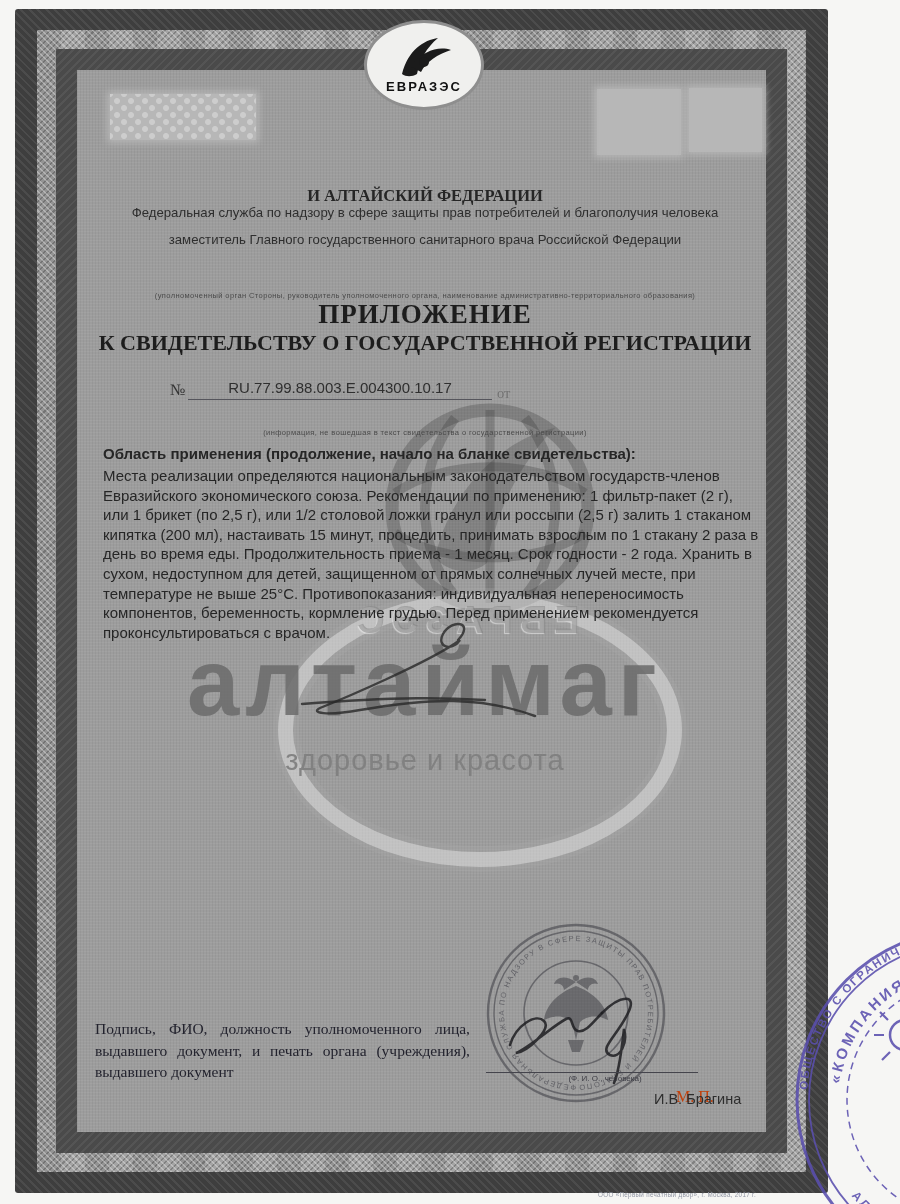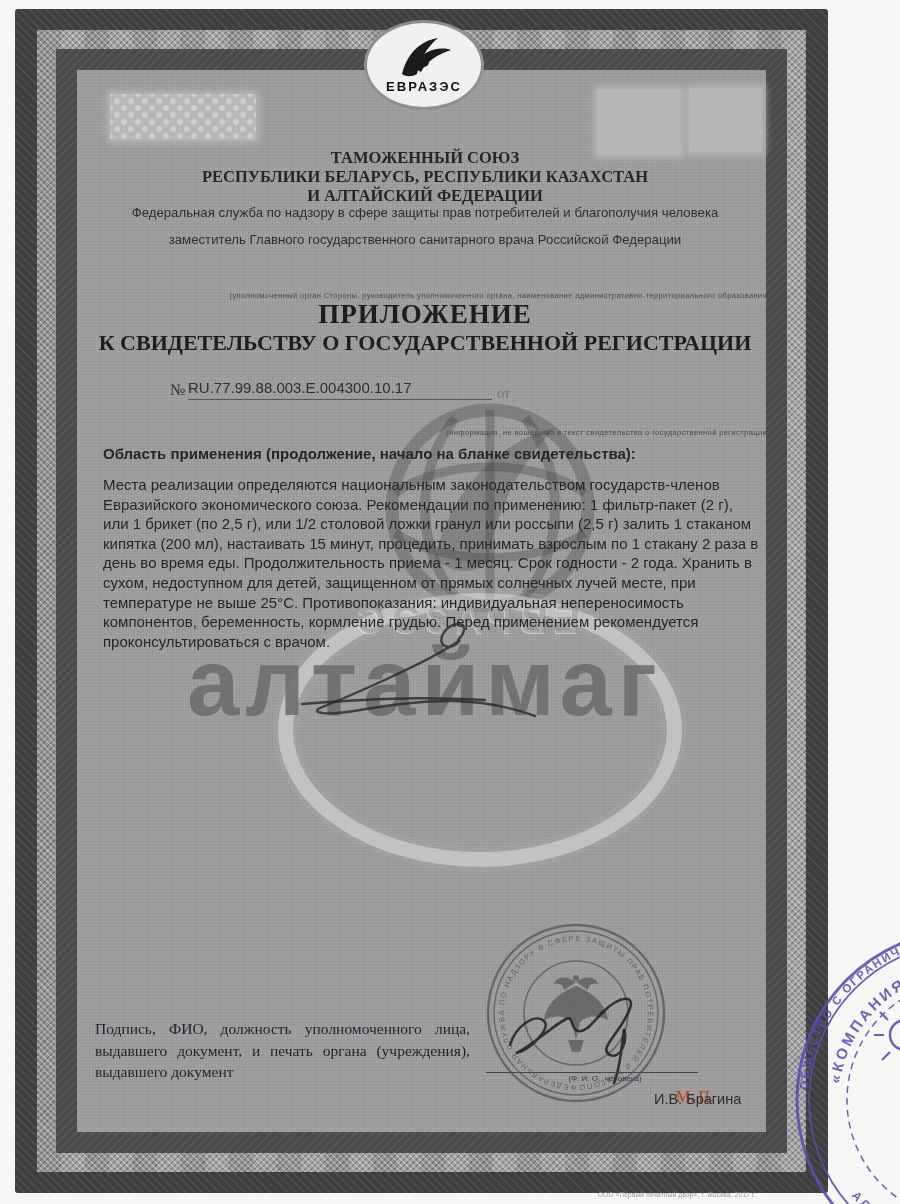--- a/index.html
+++ b/index.html
@@ -29,33 +29,33 @@
   .patch-tr1{left:597px;top:89px;width:84px;height:66px;}
   .patch-tr2{left:689px;top:88px;width:73px;height:64px;}
   
   .logo{left:364px;top:20px;width:114px;height:84px;background:#f0f0ee;border:3px solid #8e8e8e;
     border-radius:50%;z-index:6;display:flex;flex-direction:column;align-items:center;justify-content:center;}
   .logo-text{font-weight:bold;font-size:13px;letter-spacing:2px;color:#111;margin-top:1px;}
   
   .hdr{left:80px;width:690px;font-family:"Liberation Serif",serif;font-weight:bold;color:#262626;z-index:3;}
   .h16{font-size:16.5px;}
   .sub{left:80px;width:690px;font-size:13.2px;color:#2e2e2e;z-index:3;}
-  .fineprint{left:80px;width:690px;font-size:7.5px;color:#4a4a4a;letter-spacing:.4px;z-index:3;text-align:right;}
+  .fineprint{left:80px;width:690px;font-size:7.5px;color:#4a4a4a;letter-spacing:.4px;z-index:3;}
   .title1{left:80px;top:299px;width:690px;font-family:"Liberation Serif",serif;font-weight:bold;
     font-size:27px;letter-spacing:1px;color:#1d1d1d;z-index:3;}
   .title2{left:80px;top:330px;width:690px;font-family:"Liberation Serif",serif;font-weight:bold;
     font-size:22px;color:#1d1d1d;z-index:3;}
   .no-label{left:170px;top:381px;font-family:"Liberation Serif",serif;font-size:16px;color:#333;z-index:3;}
-  .u-line{height:20px;border-bottom:1.5px solid #55555c;font-size:15px;color:#2f2f2f;z-index:3;}
+  .u-line{height:20px;border-bottom:1.5px solid #55555c;text-align:center;font-size:15px;color:#2f2f2f;z-index:3;}
   .u1{left:188px;top:379px;width:304px;}
   .ot-label{left:497px;top:385px;font-family:"Liberation Serif",serif;font-size:14.5px;color:#737373;z-index:3;}
   .u2{left:518px;top:379px;width:244px;}
   
   .body-block{left:103px;top:444px;width:657px;font-size:15px;color:#262626;z-index:3;}
-  .body-block .bh{font-weight:bold;line-height:20px;margin-bottom:11px;}
+  .body-block .bh{font-weight:bold;line-height:20px;margin-bottom:2px;}
   .body-block .bp{line-height:19.6px;}
   
   .wm{z-index:1;}
   .wm-ring{left:278px;top:593px;width:374px;height:244px;border:15px solid rgba(235,235,235,.48);
     border-radius:50%;box-shadow:inset 0 0 0 6px rgba(170,170,170,.3),0 0 0 5px rgba(170,170,170,.25);}
   .wm-evrazes{left:300px;top:599px;width:330px;text-align:center;font-weight:bold;font-size:38px;
     letter-spacing:7px;color:rgba(125,125,125,.5);transform:scaleX(-1);text-shadow:1px 1px 1px rgba(240,240,240,.6);}
   .wm-brand{left:80px;top:633px;width:690px;text-align:center;font-size:94px;font-weight:bold;
     letter-spacing:6px;color:rgba(108,108,108,.88);line-height:100px;}
   .wm-brand-sub{left:80px;top:744px;width:690px;text-align:center;font-size:29px;
@@ -95,39 +95,38 @@
       <path d="M135,12 L135,205" stroke-width="9"></path>
       <path d="M40,95 C90,60 180,60 230,95" stroke-width="9"></path>
       <path d="M40,135 C90,168 180,168 230,135" stroke-width="9"></path>
     </g>
     <path d="M80,160 C95,90 150,40 200,30 C160,70 140,120 132,165 C115,178 95,175 80,160 Z" fill="rgba(60,60,60,.28)"></path>
   </svg>
 
   <div class="abs wm wm-ring"></div>
   <div class="abs wm wm-evrazes">ЕВРАЗЭС</div>
   <div class="abs wm wm-brand">алтаймаг</div>
+  <div class="abs wm wm-brand-sub">здоровье и красота</div>
 
   <svg class="abs" style="left:280px;top:600px;z-index:2;" width="440" height="140" viewBox="0 0 440 140">
     <g fill="none" stroke="rgba(40,40,40,.8)" stroke-width="2.4" stroke-linecap="round">
       <path d="M178,40 C195,22 172,18 163,34 C156,47 172,52 180,40 C150,62 60,100 40,108 C30,113 46,116 80,110 C150,98 200,96 255,116"></path>
       <path d="M22,104 C120,96 170,98 205,100"></path>
     </g>
   </svg>
 
   <div class="abs logo">
     <svg width="60" height="42" viewBox="0 0 60 42">
       <path d="M8,38 C14,14 30,4 44,2 C32,12 26,24 23,38 C18,41 12,41 8,38 Z" fill="#1b1b1b"></path>
       <path d="M16,30 C30,14 45,10 57,14 C44,18 32,26 27,36 Z" fill="#1b1b1b"></path>
       <circle cx="30" cy="26" r="5" fill="#1b1b1b"></circle>
     </svg>
     <div class="logo-text">ЕВРАЗЭС</div>
   </div>
 
-  <div class="abs hdr h16 ctr" style="top:148px;">ТАМОЖЕННЫЙ СОЮЗ</div>
-  <div class="abs hdr h16 ctr" style="top:167px;">РЕСПУБЛИКИ БЕЛАРУСЬ, РЕСПУБЛИКИ КАЗАХСТАН</div>
   <div class="abs hdr h16 ctr" style="top:186px;">И АЛТАЙСКИЙ ФЕДЕРАЦИИ</div>
   <div class="abs sub ctr" style="top:205px;">Федеральная служба по надзору в сфере защиты прав потребителей и благополучия человека</div>
   <div class="abs sub ctr" style="top:232px;">заместитель Главного государственного санитарного врача Российской Федерации</div>
 
   <div class="abs fineprint ctr" style="top:291px;">(уполномоченный орган Стороны, руководитель уполномоченного органа, наименование административно-территориального образования)</div>
 
   <div class="abs title2 ctr">К СВИДЕТЕЛЬСТВУ О ГОСУДАРСТВЕННОЙ РЕГИСТРАЦИИ</div>
   <div class="abs title1 ctr">ПРИЛОЖЕНИЕ</div>
 
   <div class="abs no-label">№</div>

